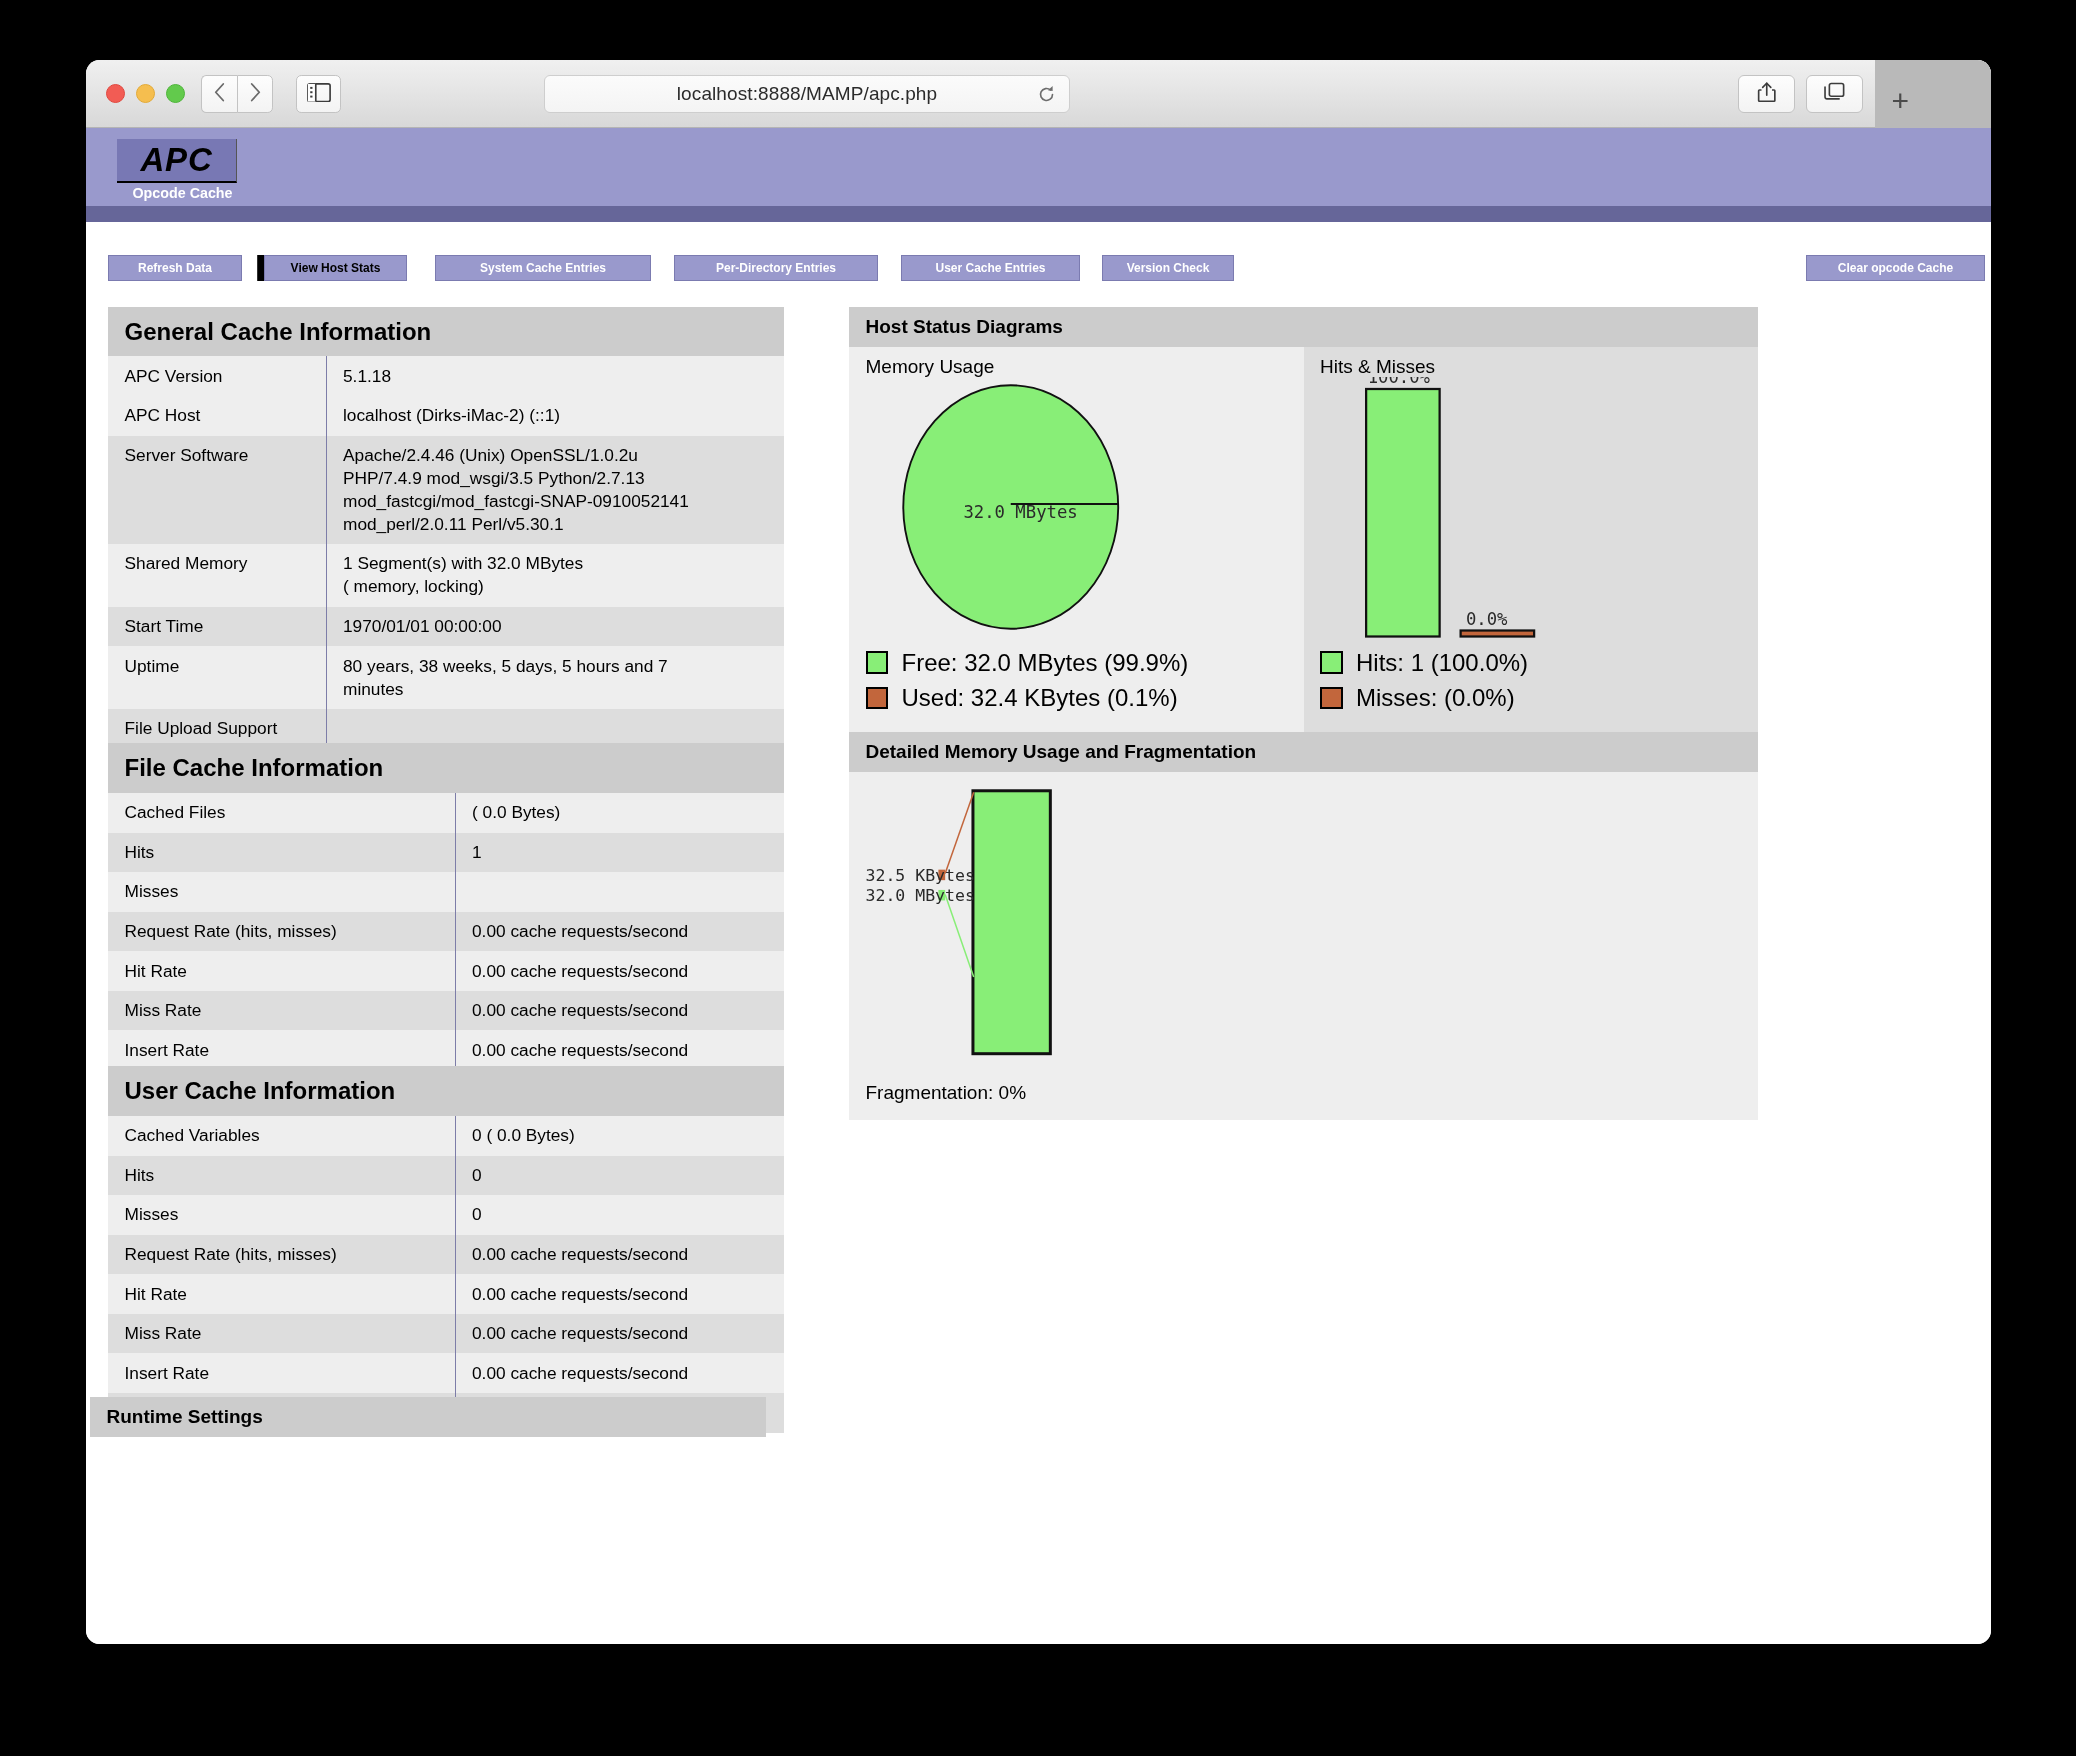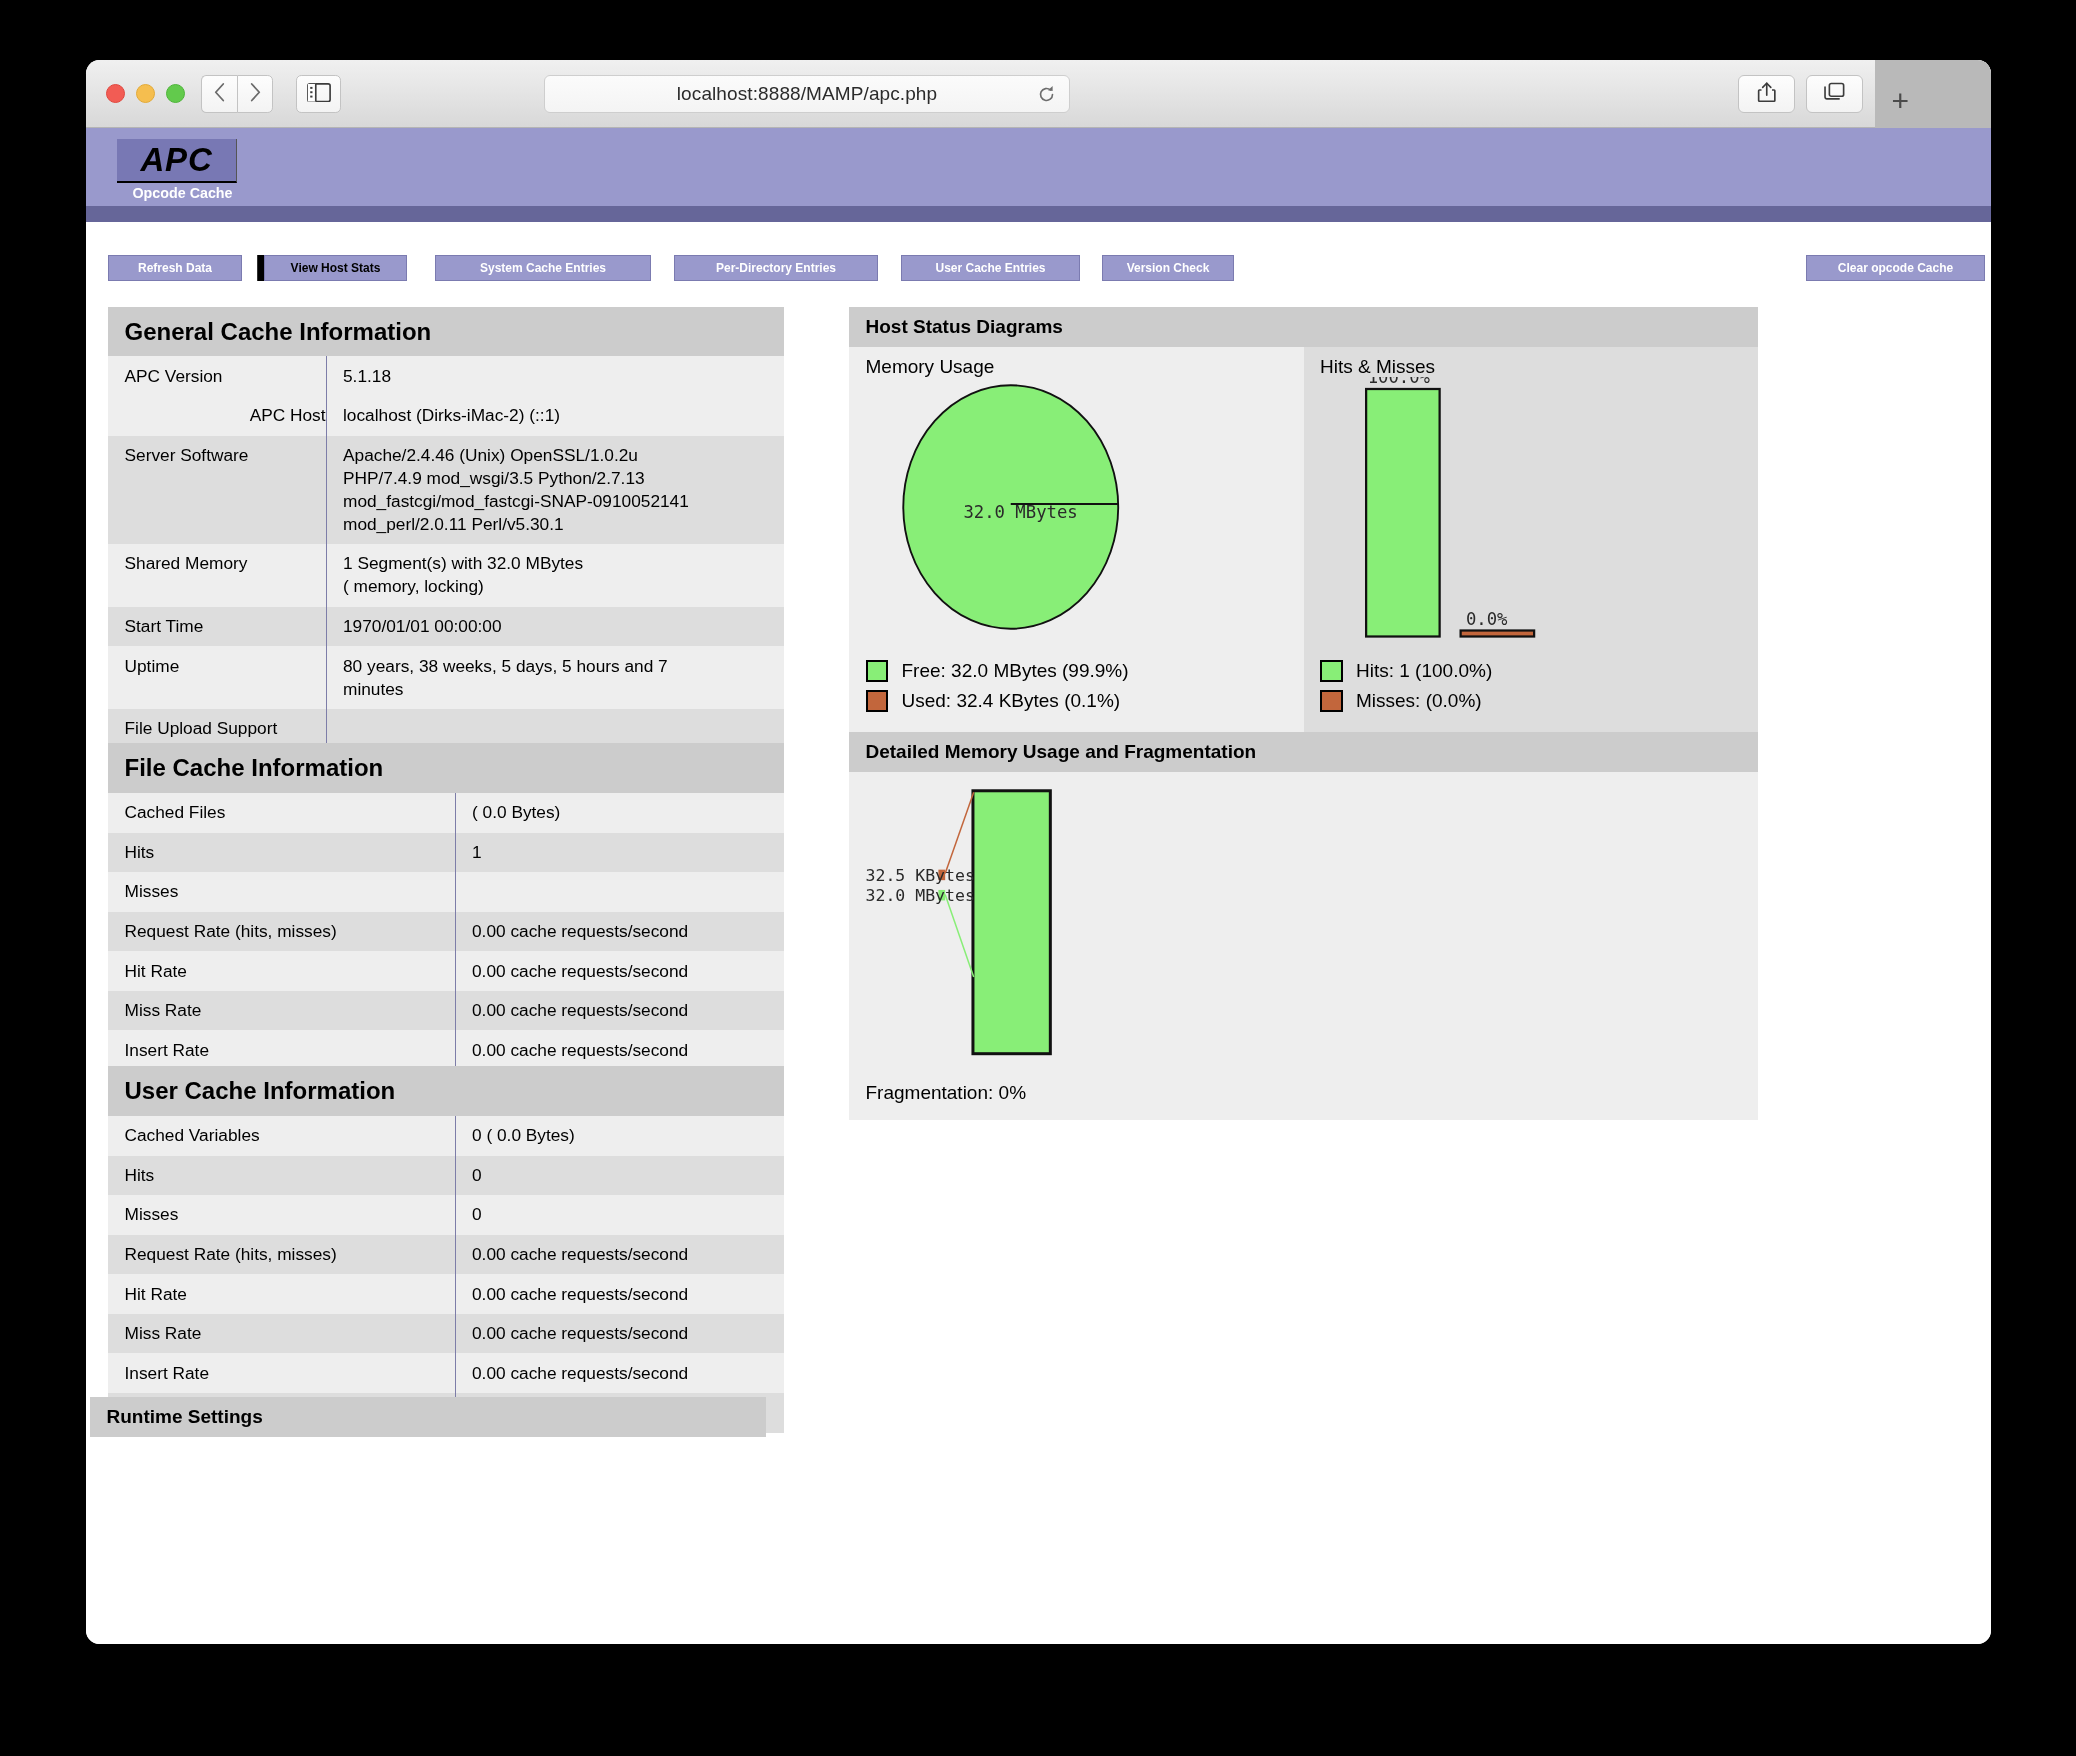--- a/index.html
+++ b/index.html
@@ -168,21 +168,21 @@
   }
 
   .diagbox { display: flex; }
   .diag-left  { background: #eeeeee; }
   .diag-right { background: #dddddd; }
   .diag-title { font-size: 19px; color:#000; padding: 9px 0 0 16.5px; }
 
   .legend { display: flex; align-items: center; gap: 13.5px; margin-left: 16.5px; }
   .legend + .legend { margin-top: 7.5px; }
   .swatch { width: 22.5px; height: 22.5px; border: 2.3px solid #000; flex: 0 0 auto; }
-  .legend-label { font-size: 19px; color: #000; }
+  .legend-label { font-size: 24px; color: #000; }
 
   #frag-label { font-size: 19px; color: #000; padding-left: 16.5px; }
 </style>
 </head>
 <body>
 
 <div id="window">
 
   <div id="titlebar">
     <div class="traffic tl-red"></div>
@@ -274,21 +274,21 @@
         <table class="tbl" style="left: 22px; top: 7.5px; width: 676px;">
           <tbody>
             <tr class="hdr">
               <td colspan="2">General Cache Information</td>
             </tr>
             <tr class="e">
               <td class="k" style="width: 218px;">APC Version</td>
               <td class="v" style="white-space: pre-line;">5.1.18</td>
             </tr>
             <tr class="e">
-              <td class="k" style="width: 218px; text-align: right;">APC Host</td>
+              <td class="k" style="width: 218px;">APC Host</td>
               <td class="v" style="white-space: pre-line;">localhost (Dirks-iMac-2) (::1)</td>
             </tr>
             <tr class="o">
               <td class="k" style="width: 218px;">Server Software</td>
               <td class="v" style="white-space: pre-line;">Apache/2.4.46 (Unix) OpenSSL/1.0.2u
 PHP/7.4.9 mod_wsgi/3.5 Python/2.7.13
 mod_fastcgi/mod_fastcgi-SNAP-0910052141
 mod_perl/2.0.11 Perl/v5.30.1</td>
             </tr>
             <tr class="e">

